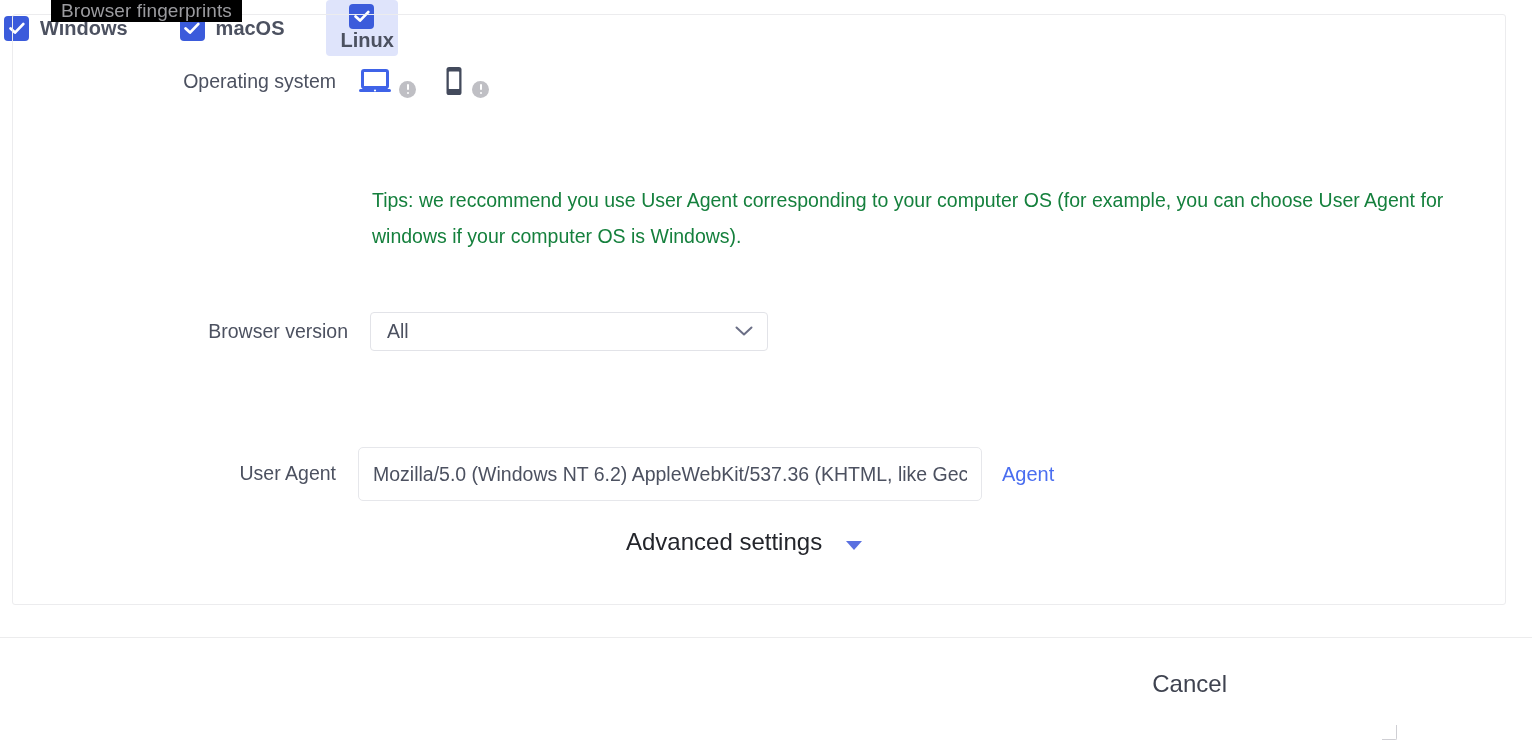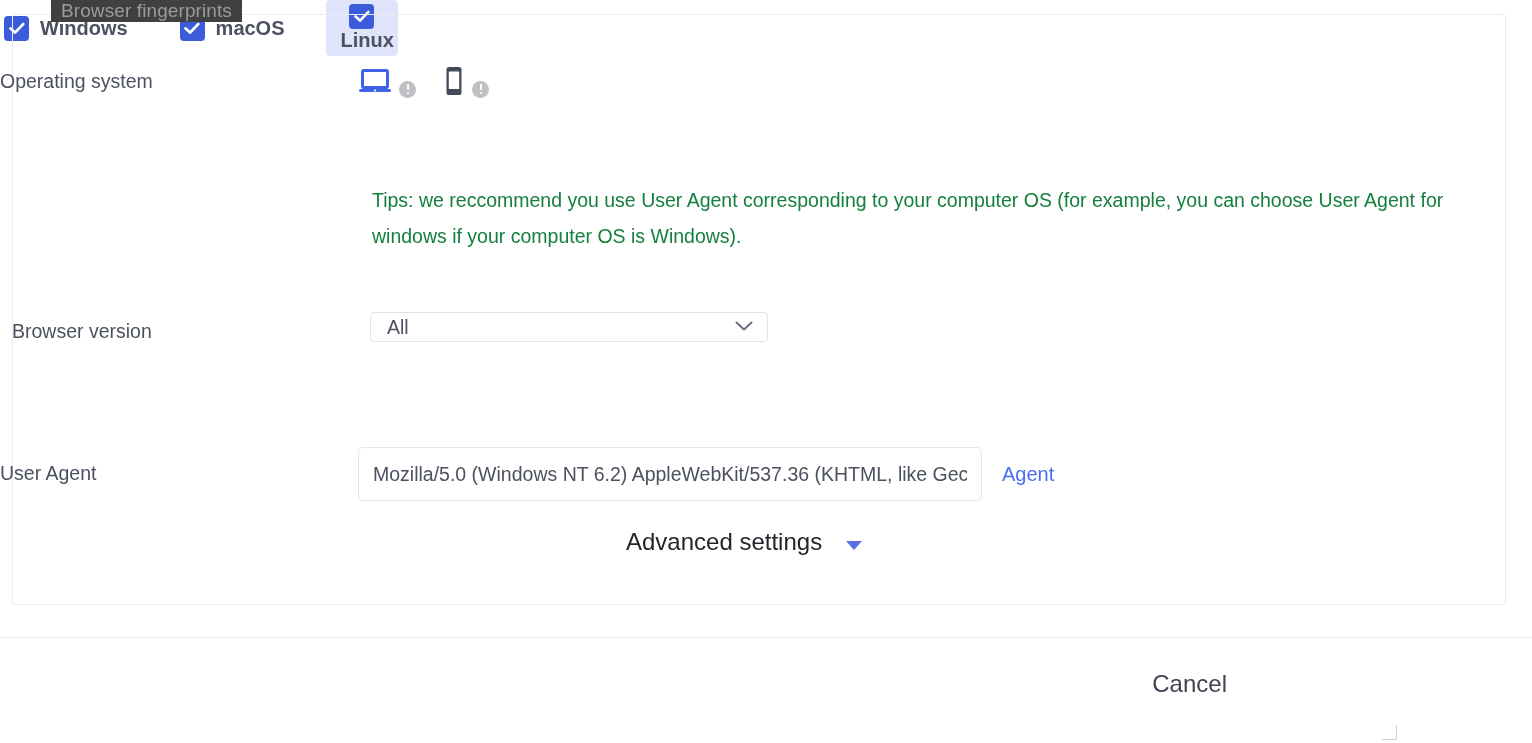--- a/index.html
+++ b/index.html
@@ -27,36 +27,37 @@
     height: 591px;
     border: 1px solid #ececee;
     border-radius: 3px;
     background: transparent;
   }
   .legend {
     position: absolute;
     left: 38px;
     top: -15px;
     padding: 0 10px;
-    background: #404040;
+    background: #000000;
     font-size: 19px;
     color: #9b9b9f;
     letter-spacing: .1px;
     white-space: nowrap;
   }
 
   
   .row {
     position: absolute;
     display: flex;
     align-items: flex-start;
   }
   .field-label {
     font-size: 19.5px;
     color: #4c5160;
+    text-align: right;
     white-space: nowrap;
   }
 
   
   .row-os      { left: 0px;   top: 66px;  width: 1494px; }
   .os-label    { width: 336px; padding-right: 0; line-height: 30px; }
   .os-icons    { margin-left: 22px; display: flex; align-items: center; gap: 27px; }
   .os-icon-wrap{ display: flex; align-items: center; gap: 7px; cursor: pointer; }
 
   .icon-laptop { display:block; }
@@ -117,21 +118,21 @@
     font-size: 19.5px;
     line-height: 36px;
     color: #15803d;
   }
 
   
   .row-bv { left: 12px; top: 312px; width: 1494px; }
   .bv-label { width: 336px; line-height: 38px; }
   .select-box {
     margin-left: 22px;
-    width: 398px; height: 30px;
+    width: 398px; height: 39px;
     border: 1px solid #e2e3e8;
     border-radius: 4px;
     background: #fff;
     display: flex; align-items: center;
     padding: 0 13px 0 16px;
     cursor: pointer;
   }
   .select-value {
     flex: 1;
     font-size: 19.5px;

